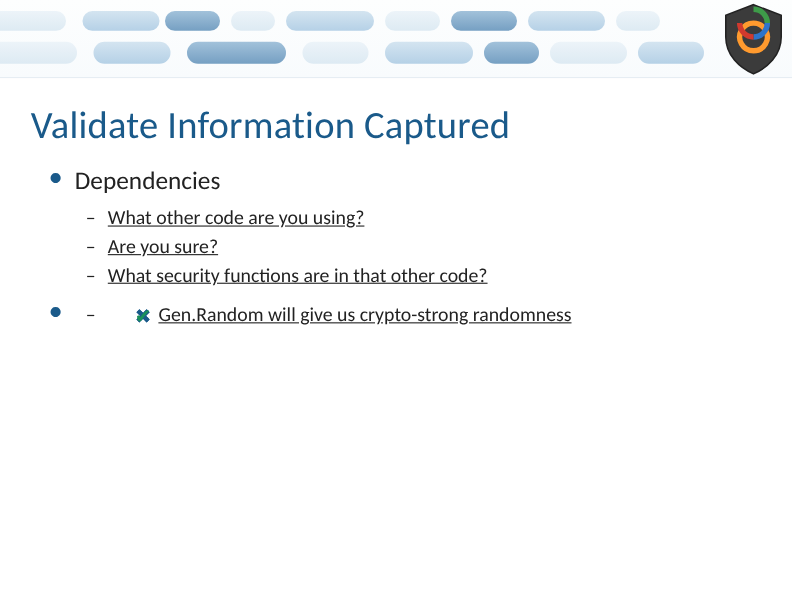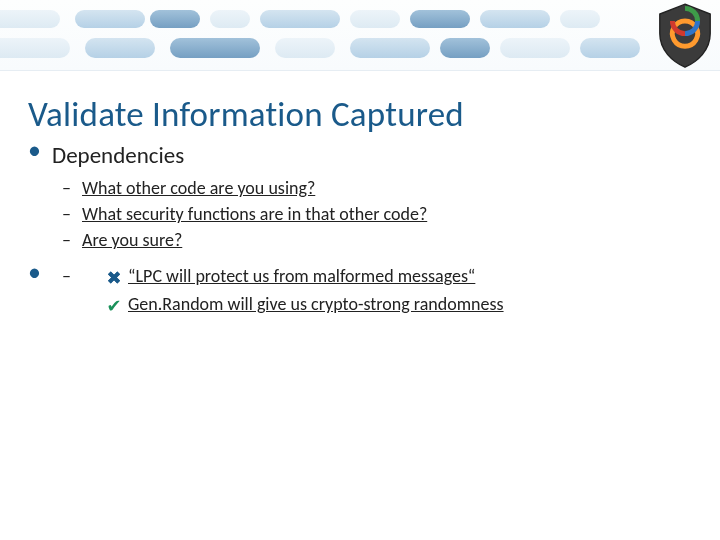--- a/index.html
+++ b/index.html
@@ -50,21 +50,21 @@
   .title {
     color: #1a5a8a;
     font-weight: 300;
     font-size: 35px;
     margin: 14px 0 6px 0;
     letter-spacing: 0.2px;
   }
 
   ul.top {
     list-style: none;
-    margin: 0;
+    margin: 16px;
     padding: 0;
   }
   ul.top > li {
     position: relative;
     padding-left: 24px;
     margin: 6px 0 2px 0;
   }
   ul.top > li::before {
     content: "•";
     position: absolute;
@@ -158,35 +158,34 @@
 </div>
 
 <div class="content">
   <div class="title">Validate Information Captured</div>
 
   <ul class="top">
     <li>
       <span class="top-label">Dependencies</span>
       <ul class="sub">
         <li><span>What other code are you using?</span></li>
+        <li><span>Are you sure?</span></li>
         <li><span>What security functions are in that other code?</span></li>
-        <li><span>Are you sure?</span></li>
       </ul>
     </li>
 
     <li>
       <ul class="sub">
         <li>
           <ul class="subsub">
             <li>
               <span class="mark cross">✖</span>
             </li>
             <li>
               <span class="mark cross">✖</span>
-              <span>“LPC will protect us from malformed messages“</span>
             </li>
             <li>
               <span class="mark check">✔</span>
               <span>Gen.Random will give us crypto-strong randomness</span>
             </li>
           </ul>
         </li>
       </ul>
     </li>
   </ul>

